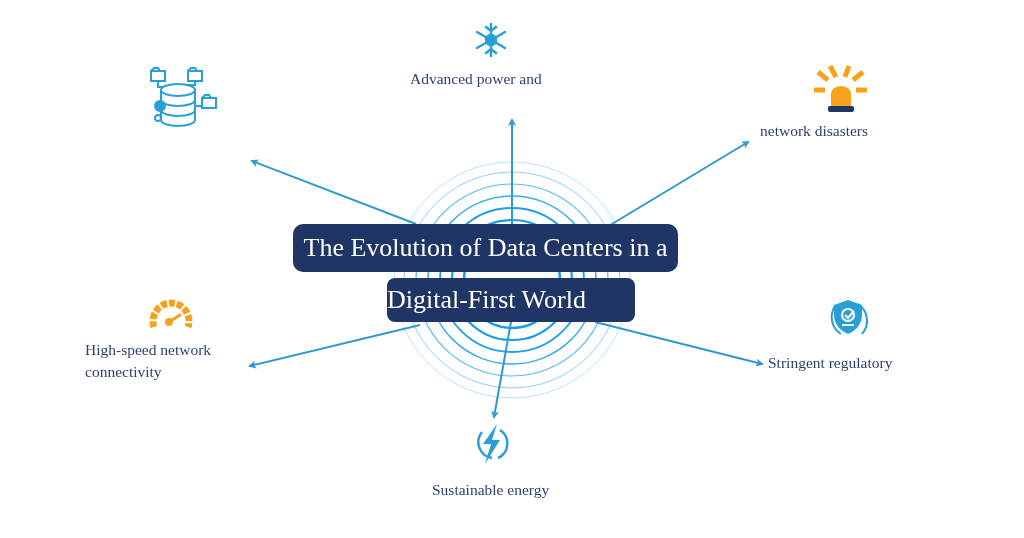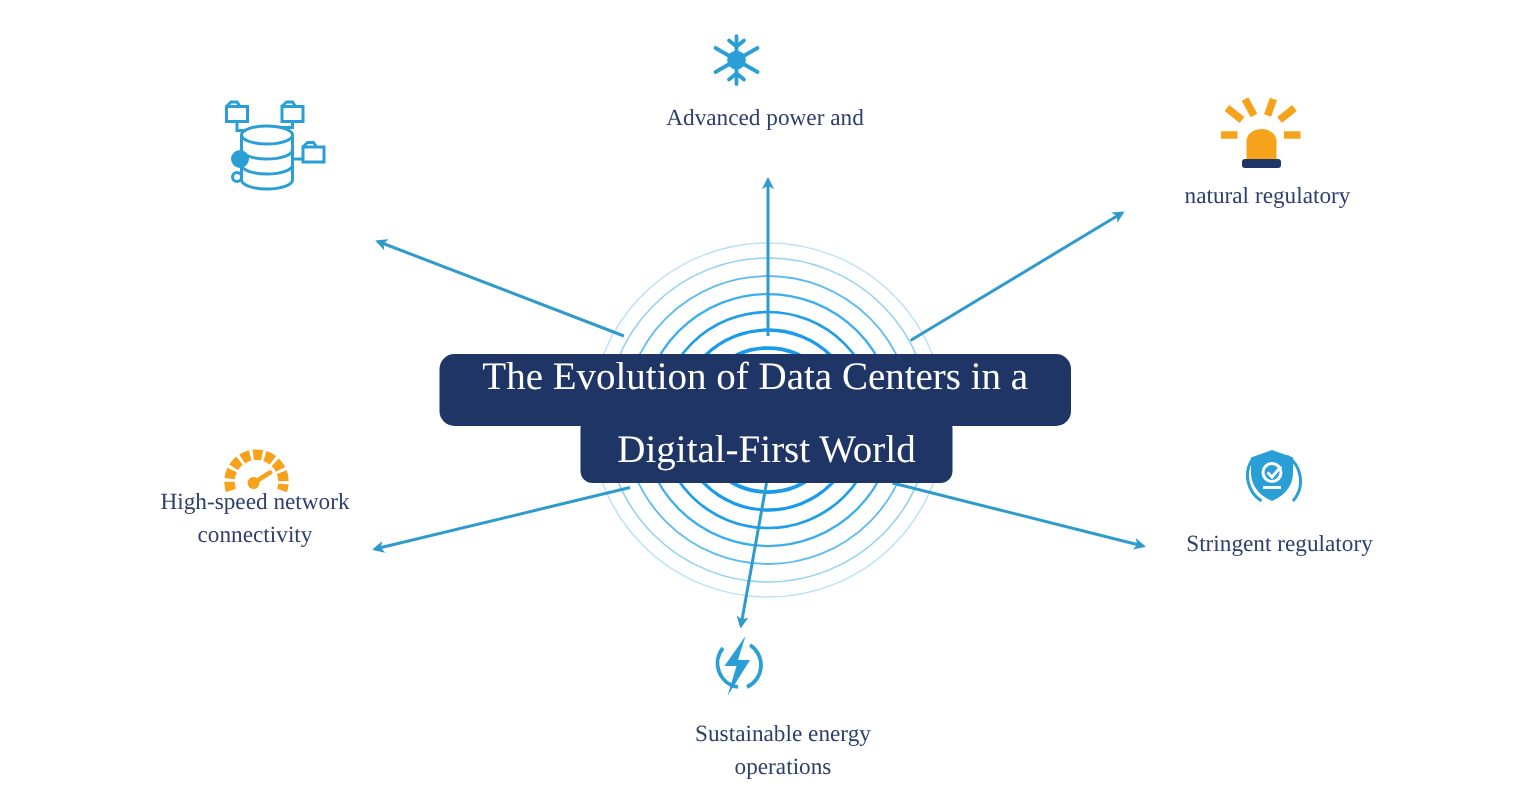--- a/index.html
+++ b/index.html
@@ -1,30 +1,30 @@
 <!DOCTYPE html>
 <html><head>
 <meta charset="utf-8">
 <style>
   html, body { margin: 0; padding: 0; background: #ffffff; }
   body { width: 1024px; height: 538px; position: relative; overflow: hidden;
          font-family: "DejaVu Serif", "Liberation Serif", serif; }
   #diagram { position: absolute; left: 0; top: 0; width: 1024px; height: 538px; }
-  .label { position: absolute; text-align: center; color: #2e3f6e;
+  .label { position: absolute; text-align: left; color: #2e3f6e;
            font-family: "Liberation Serif", "DejaVu Serif", serif; font-size: 15.5px; line-height: 22px; }
   .label span { display: block; white-space: nowrap; }
   .title-wrap { position: absolute; left: 0; top: 0; width: 1024px; height: 538px; pointer-events: none; }
-  .title-line1 { position: absolute; left: 293px; top: 236px; width: 421px; height: 48px;
+  .title-line1 { position: absolute; left: 293px; top: 224px; width: 385px; height: 48px;
                  background: #1f3566; border-radius: 10px; color: #fff;
                  font-family: "Liberation Serif", "DejaVu Serif", serif; font-size: 26px;
-                 display: flex; align-items: flex-start; justify-content: center; white-space: nowrap; }
+                 display: flex; align-items: center; justify-content: center; white-space: nowrap; }
   .title-line2 { position: absolute; left: 387px; top: 278px; width: 248px; height: 44px;
                  background: #1f3566; border-radius: 8px; color: #fff;
                  font-family: "Liberation Serif", "DejaVu Serif", serif; font-size: 26px;
-                 display: flex; align-items: center; justify-content: center; white-space: nowrap; }
+                 display: flex; align-items: center; white-space: nowrap; }
 </style>
 </head>
 <body>
 
 <svg id="diagram" viewBox="0 0 1024 538" xmlns="http://www.w3.org/2000/svg">
   <defs>
     <marker id="ah" markerWidth="8" markerHeight="8" refX="6" refY="4" orient="auto" markerUnits="userSpaceOnUse">
       <path d="M0,0 L8,4 L0,8 L2,4 Z" fill="#2e9bcc"></path>
     </marker>
   </defs>
@@ -106,29 +106,28 @@
     <line x1="842" y1="325" x2="854" y2="325" stroke="#fff" stroke-width="2"></line>
   </g>
 </svg>
 
 <div class="label" style="left:98px; top:140px; width:160px;">
 </div>
 <div class="label" style="left:410px; top:68px; width:200px;">
   <span>Advanced power and</span>
 </div>
 <div class="label" style="left:760px; top:120px; width:170px;">
-  <span>natural regulatory</span>
+  <span>network disasters</span>
 </div>
-<div class="label" style="left:85px; top:324px; width:170px;">
+<div class="label" style="left:85px; top:339px; width:170px;">
   <span>High-speed network</span>
   <span>connectivity</span>
 </div>
 <div class="label" style="left:432px; top:479px; width:180px;">
   <span>Sustainable energy</span>
-  <span>operations</span>
 </div>
 <div class="label" style="left:768px; top:352px; width:170px;">
   <span>Stringent regulatory</span>
 </div>
 
 <div class="title-wrap">
   <div class="title-line2">
       <span>Digital-First World</span>
     </div>
   <div class="title-line1">

